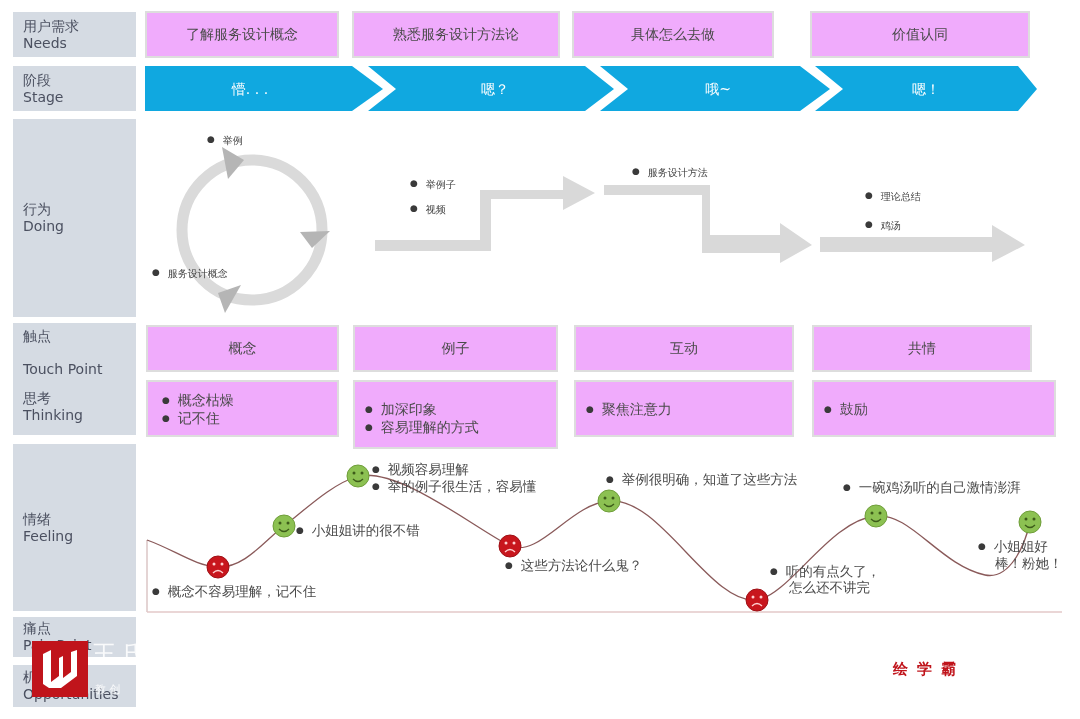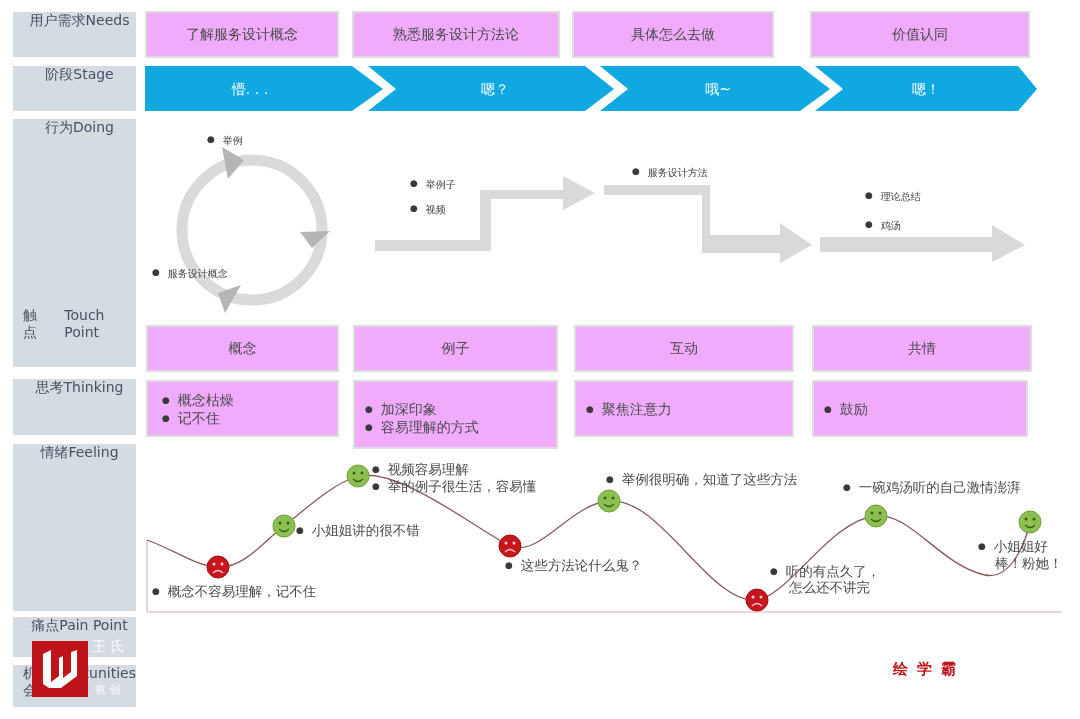--- a/index.html
+++ b/index.html
@@ -5,21 +5,21 @@
   html, body { margin: 0; padding: 0; }
   body {
     width: 1080px; height: 719px; position: relative; overflow: hidden;
     background: #ffffff;
     font-family: "DejaVu Sans", "Liberation Sans", sans-serif;
     color: #4a4a4a;
   }
   .label-cell {
     position: absolute; left: 13px; width: 123px;
     background: #d5dbe3;
-    display: flex; justify-content: center;
+    display: flex; flex-direction: column; justify-content: center;
     padding-left: 10px; box-sizing: border-box;
     font-size: 14px; line-height: 17px; color: #4b5060;
   }
   .label-cell .en { font-size: 14px; }
   .box {
     position: absolute; border: 2px solid #dddddd; background: #f0abfc;
     box-sizing: border-box; display: flex; align-items: center; justify-content: center;
     font-size: 14px; color: #4a4a4a;
   }
   .box.list { justify-content: flex-start; align-items: center; padding-left: 10px; }
@@ -30,42 +30,42 @@
   .stage-text {
     position: absolute; top: 78px; height: 22px; color: #fff; font-size: 14px;
     text-align: center; line-height: 22px;
   }
   .doing-text { position: absolute; font-size: 10px; color: #404040; line-height: 18px; }
   .feel-text { position: absolute; font-size: 13.5px; color: #4a4a4a; line-height: 17px; white-space: nowrap; }
   .watermark-logo {
     position: absolute; left: 32px; top: 641px; width: 56px; height: 56px;
     background: #c0141b; display: flex; align-items: center; justify-content: center;
   }
-  .watermark-text { position: absolute; color: rgba(255,255,255,0.85); font-size: 14px; }
+  .watermark-text { position: absolute; color: rgba(255,255,255,0.85); font-size: 24px; }
   .brand {
     position: absolute; left: 893px; top: 660px; color: #c0141b; font-weight: bold;
     font-size: 15px; letter-spacing: 9px;
   }
 </style>
 </head>
 <body>
 
 <div class="label-cell" style="top:12px;height:45px;">
   <span>用户需求</span>
   <span class="en">Needs</span>
 </div>
 <div class="label-cell" style="top:66px;height:45px;">
   <span>阶段</span>
   <span class="en">Stage</span>
 </div>
 <div class="label-cell" style="top:119px;height:198px;">
   <span>行为</span>
   <span class="en">Doing</span>
 </div>
-<div class="label-cell" style="top:307px;height:60px;gap:16px;">
+<div class="label-cell" style="top:323px;height:60px;gap:16px;">
   <span>触点</span>
   <span class="en">Touch Point</span>
 </div>
 <div class="label-cell" style="top:379px;height:56px;">
   <span>思考</span>
   <span class="en">Thinking</span>
 </div>
 <div class="label-cell" style="top:444px;height:167px;">
   <span>情绪</span>
   <span class="en">Feeling</span>
@@ -143,21 +143,21 @@
   <ul>
       <li class="bullet">加深印象</li>
       <li class="bullet">容易理解的方式</li>
     </ul>
 </div>
 <div class="box list" style="left:574px;top:380px;width:220px;height:57px;">
   <ul>
       <li class="bullet">聚焦注意力</li>
     </ul>
 </div>
-<div class="box list" style="left:812px;top:380px;width:216px;height:57px;">
+<div class="box list" style="left:812px;top:380px;width:244px;height:57px;">
   <ul>
       <li class="bullet">鼓励</li>
     </ul>
 </div>
 
 <svg id="feel-svg" style="position:absolute;left:0;top:440px;" width="1080" height="180">
   <line x1="147" y1="100" x2="147" y2="172" stroke="#c9a9a9" stroke-width="1"></line>
   <line x1="147" y1="172" x2="1062" y2="172" stroke="#e3c9c9" stroke-width="1.5"></line>
   <path fill="none" stroke="#8a5a5a" stroke-width="1.3" d="M147,100 C175,110 195,126 218,127 C245,128 265,100 284,86 C305,70 330,45 358,36 C400,28 470,85 510,106 C540,118 570,64 609,61 C660,56 710,165 757,160 C790,155 830,80 876,76 C910,72 940,125 985,135 C1010,140 1025,105 1030,82"></path>
   <g id="faces">

